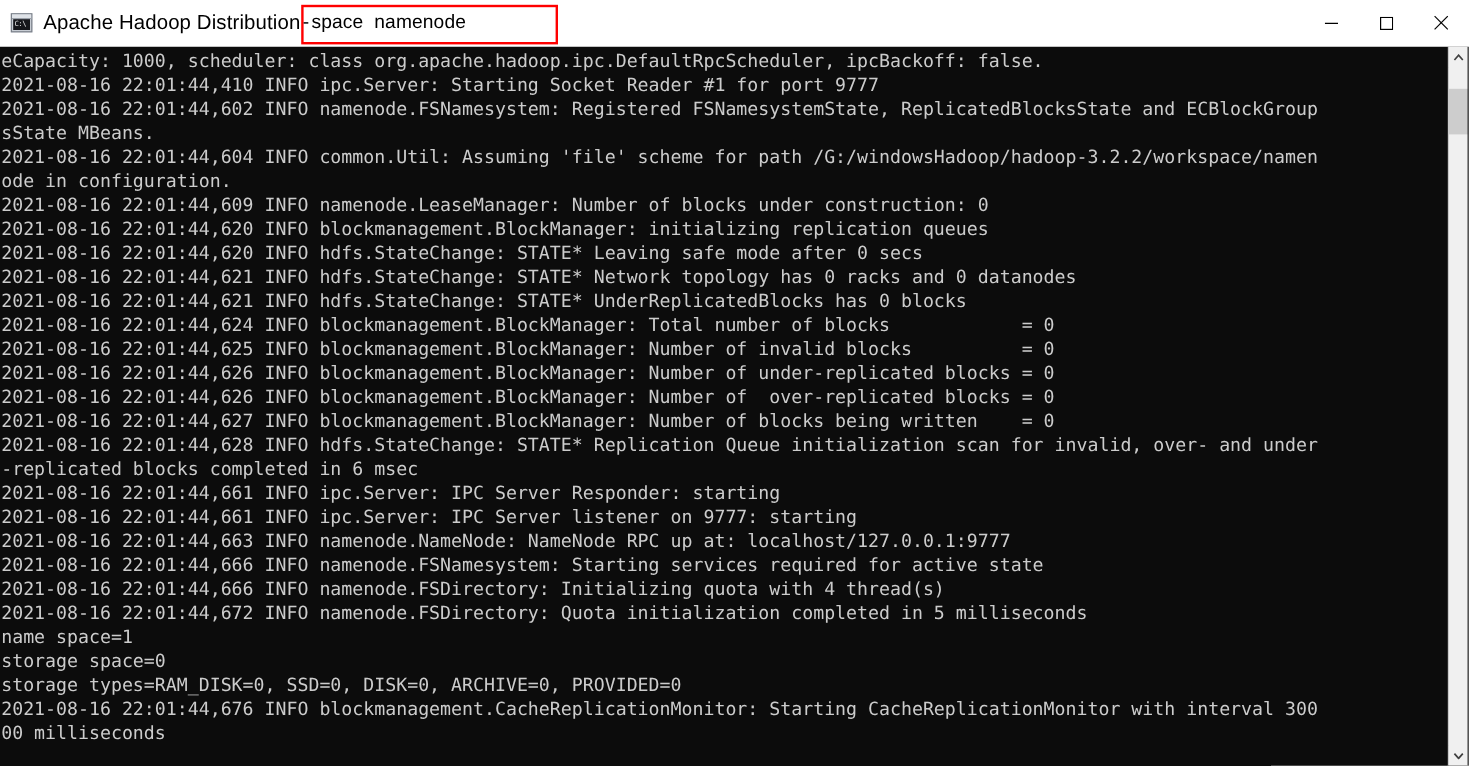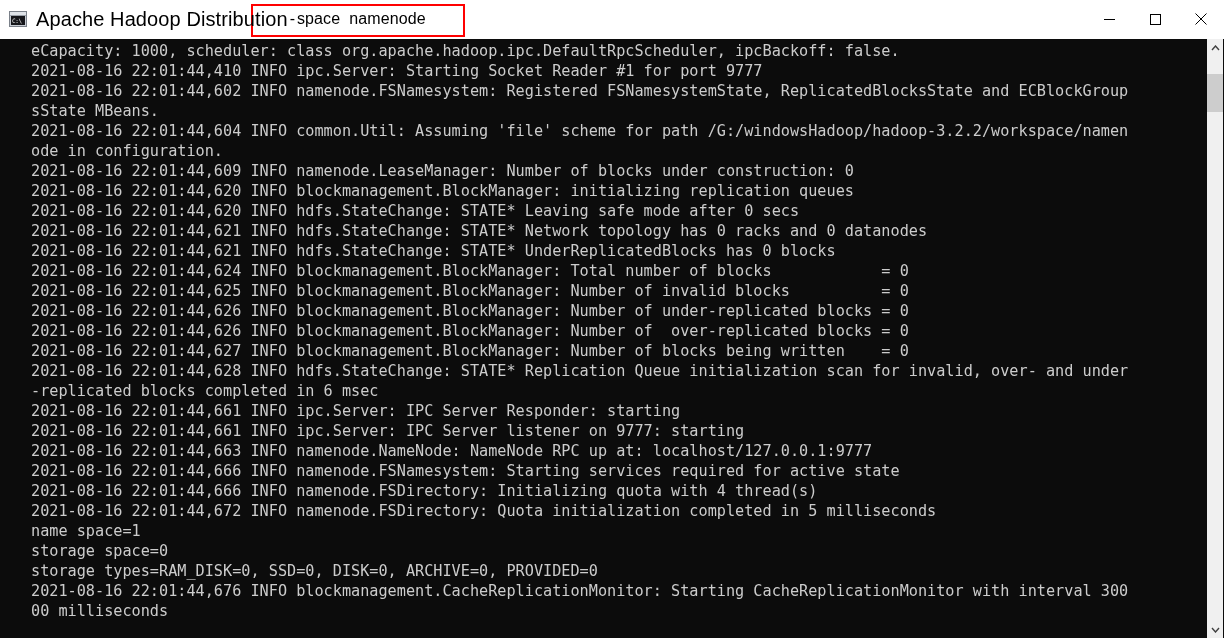--- a/index.html
+++ b/index.html
@@ -67,21 +67,21 @@
     font-family: "DejaVu Sans Mono", monospace;
     font-size: 6px;
     line-height: 9px;
     letter-spacing: -0.3px;
     text-align: left;
     padding-left: 1px;
     box-sizing: border-box;
     overflow: hidden;
   }
   .title-text {
-    font-size: 20px;
+    font-size: 17px;
     color: #000000;
     white-space: pre;
     line-height: 38px;
     letter-spacing: 0.1px;
   }
   .title-sep {
     font-size: 16px;
     color: #000000;
     white-space: pre;
     line-height: 38px;
@@ -144,21 +144,20 @@
     white-space: pre;
     overflow: hidden;
     padding: 2px 0 0 1px;
     box-sizing: border-box;
     letter-spacing: 0px;
   }
   .console .line {
     height: 20px;
     white-space: pre;
     overflow: hidden;
-    margin-left: 30px;
   }
 
   
   .scrollbar {
     width: 17px;
     min-width: 17px;
     background: #f0f0f0;
     position: relative;
     border-left: 1px solid #0c0c0c;
     display: flex;

